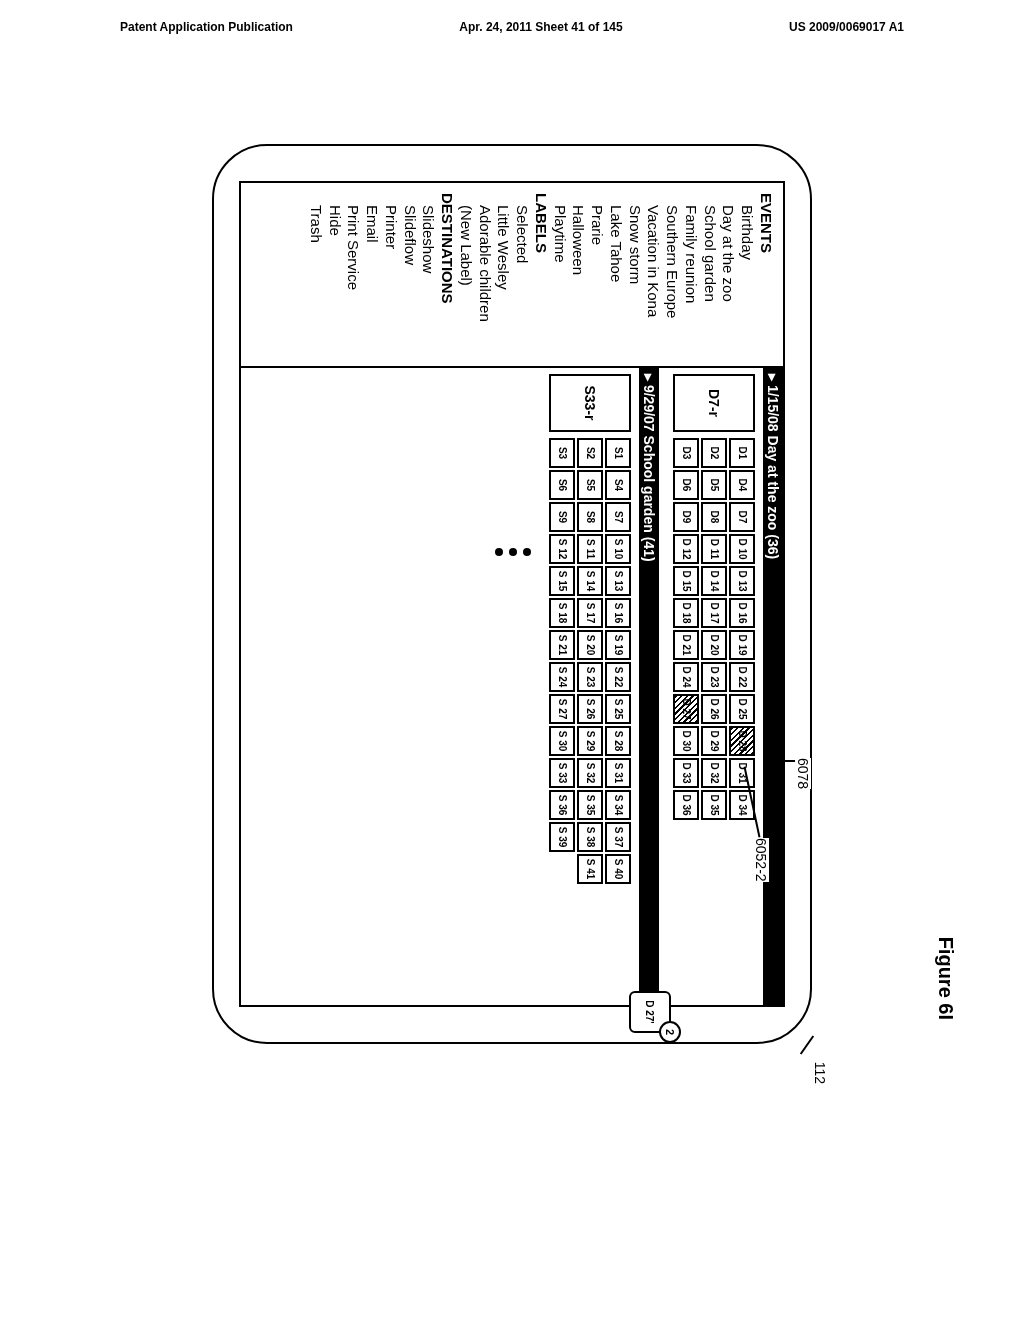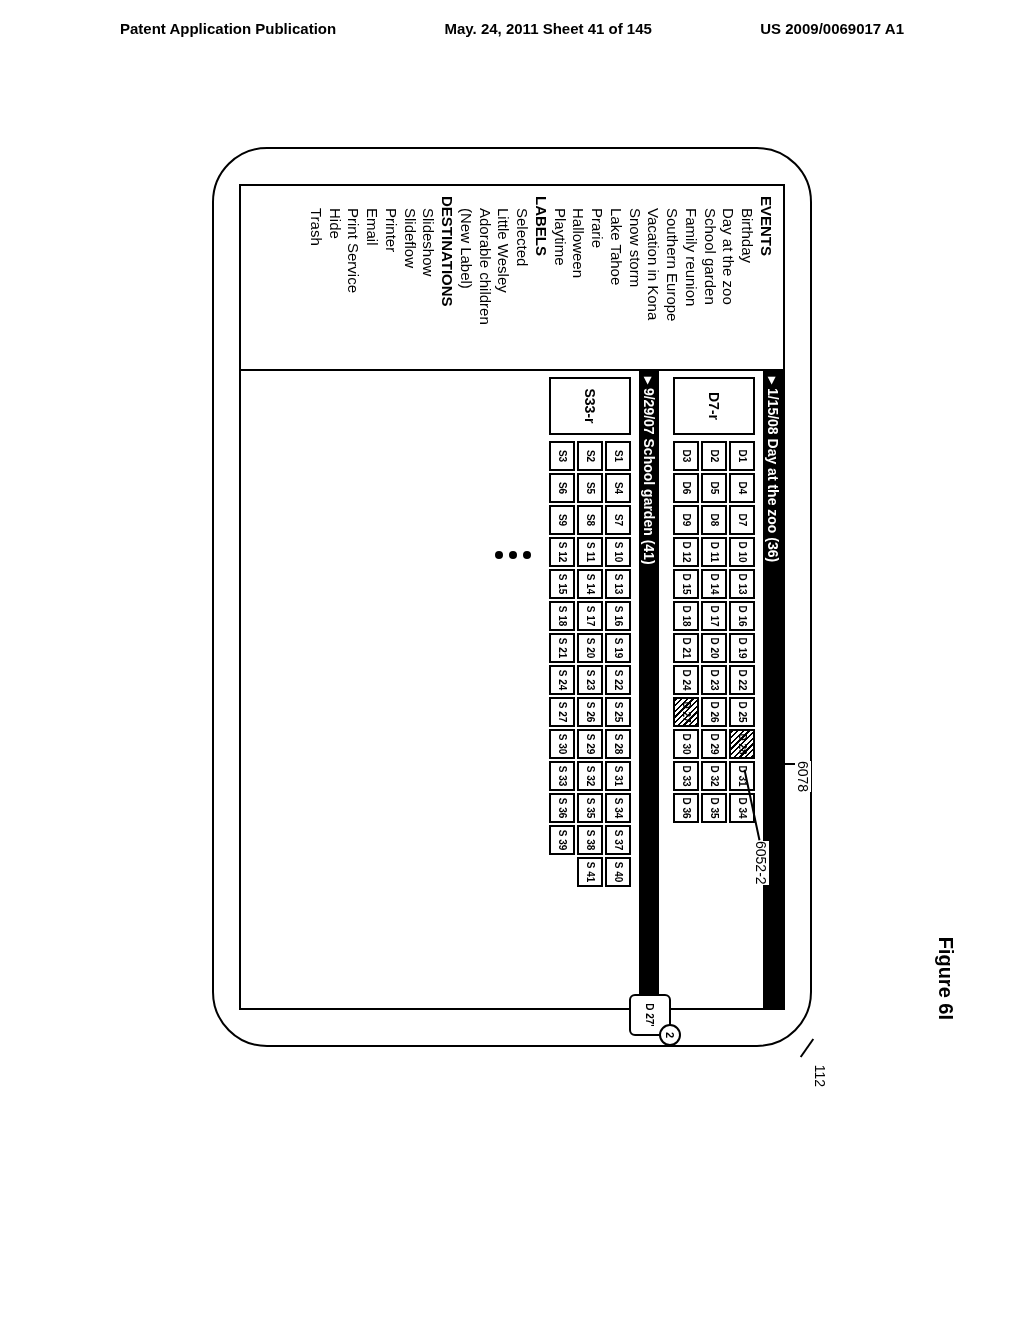--- a/index.html
+++ b/index.html
@@ -7,21 +7,21 @@
     font-family: Arial, Helvetica, sans-serif;
     width: 1024px;
     height: 1320px;
     background: #fff;
     position: relative;
   }
   .header {
     display: flex;
     justify-content: space-between;
     padding: 20px 120px 10px 120px;
-    font-size: 15px;
+    font-size: 12px;
     font-weight: bold;
     text-align: right;
   }
   .stage {
     position: relative;
     width: 1024px;
     height: 1100px;
     display: flex;
     align-items: center;
     justify-content: center;
@@ -166,21 +166,21 @@
     transform-origin: right bottom;
     font-size: 20px;
     font-weight: bold;
   }
 </style>
 </head>
 <body>
 
 <div class="header">
   <span>Patent Application Publication</span>
-  <span>May. 24, 2011  Sheet 41 of 145</span>
+  <span>Apr. 24, 2011  Sheet 41 of 145</span>
   <span>US 2009/0069017 A1</span>
 </div>
 
 <div class="stage">
   <div class="device-wrap">
     <div class="device">
 
       <div class="callout" style="right:-42px; top:-18px;">112</div>
       <div class="callout-line" style="right:-14px; top:2px; width:22px; height:2px; transform:rotate(35deg);"></div>
 

